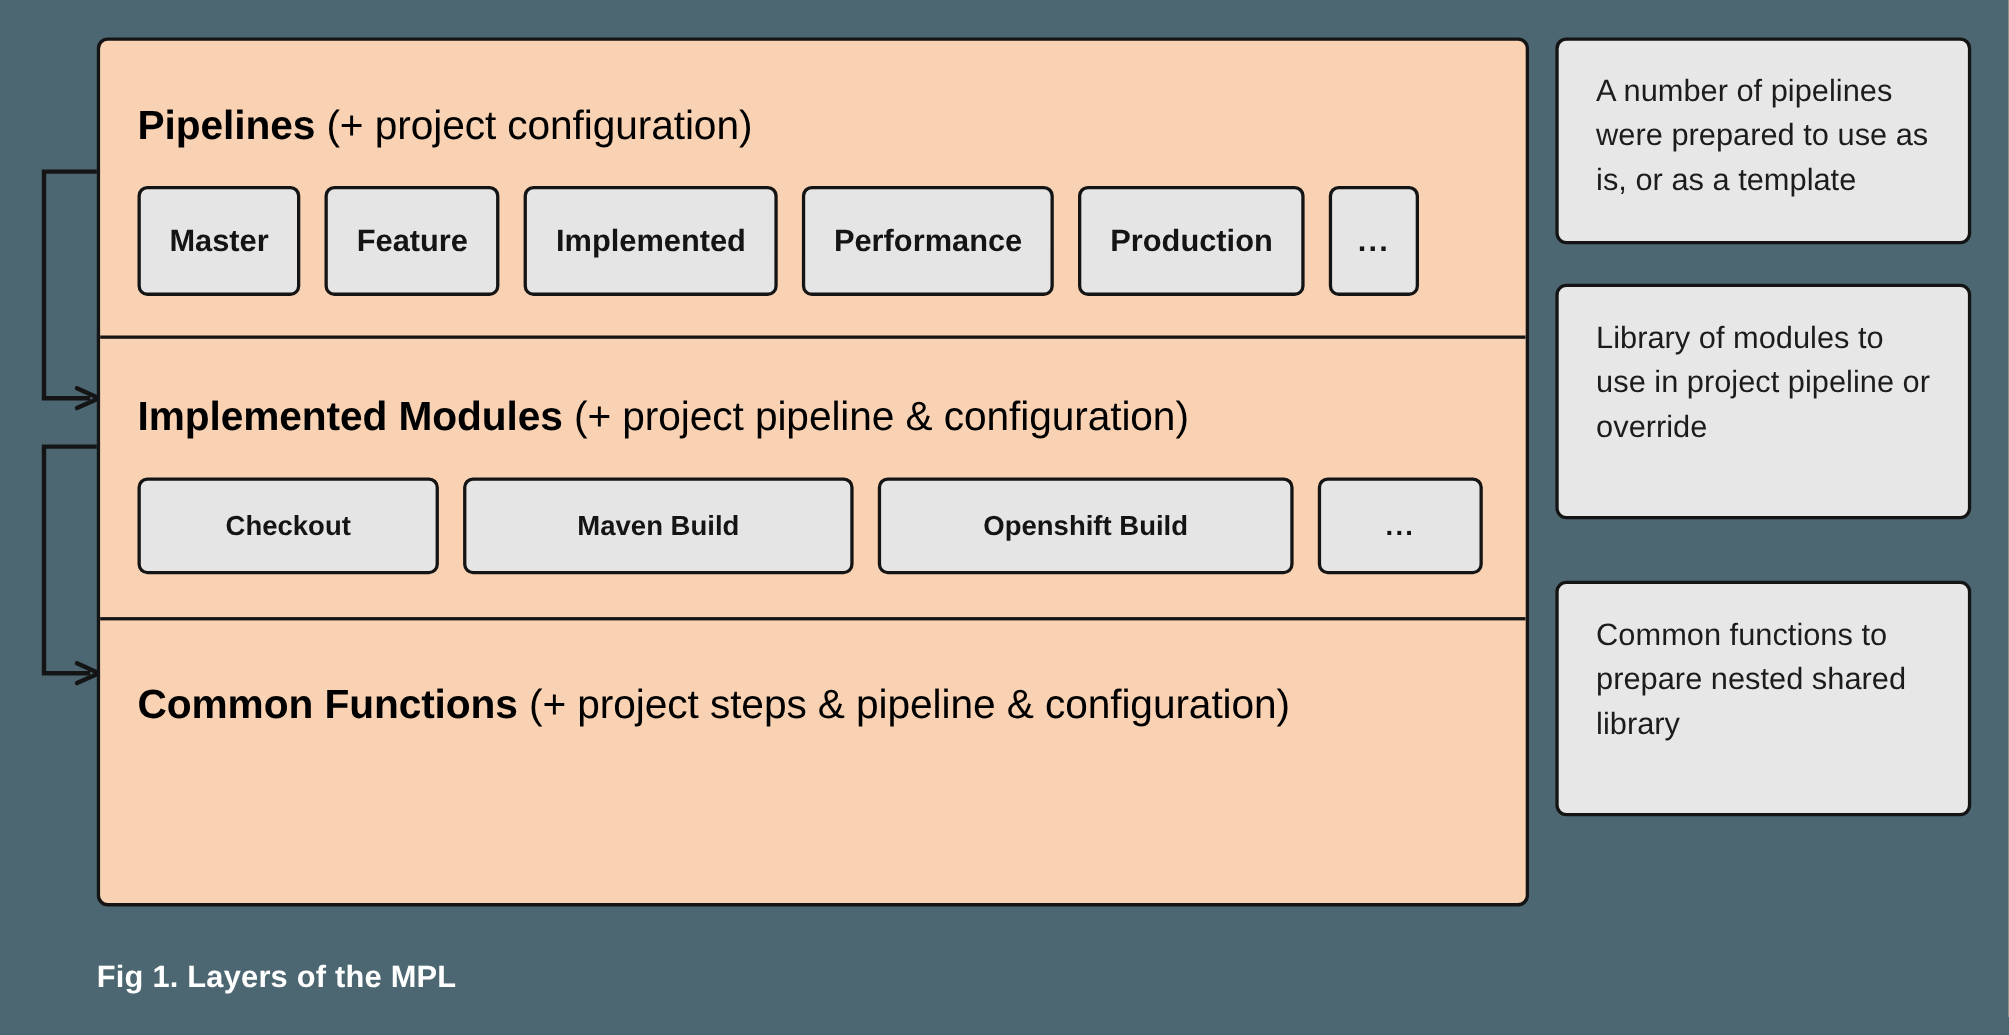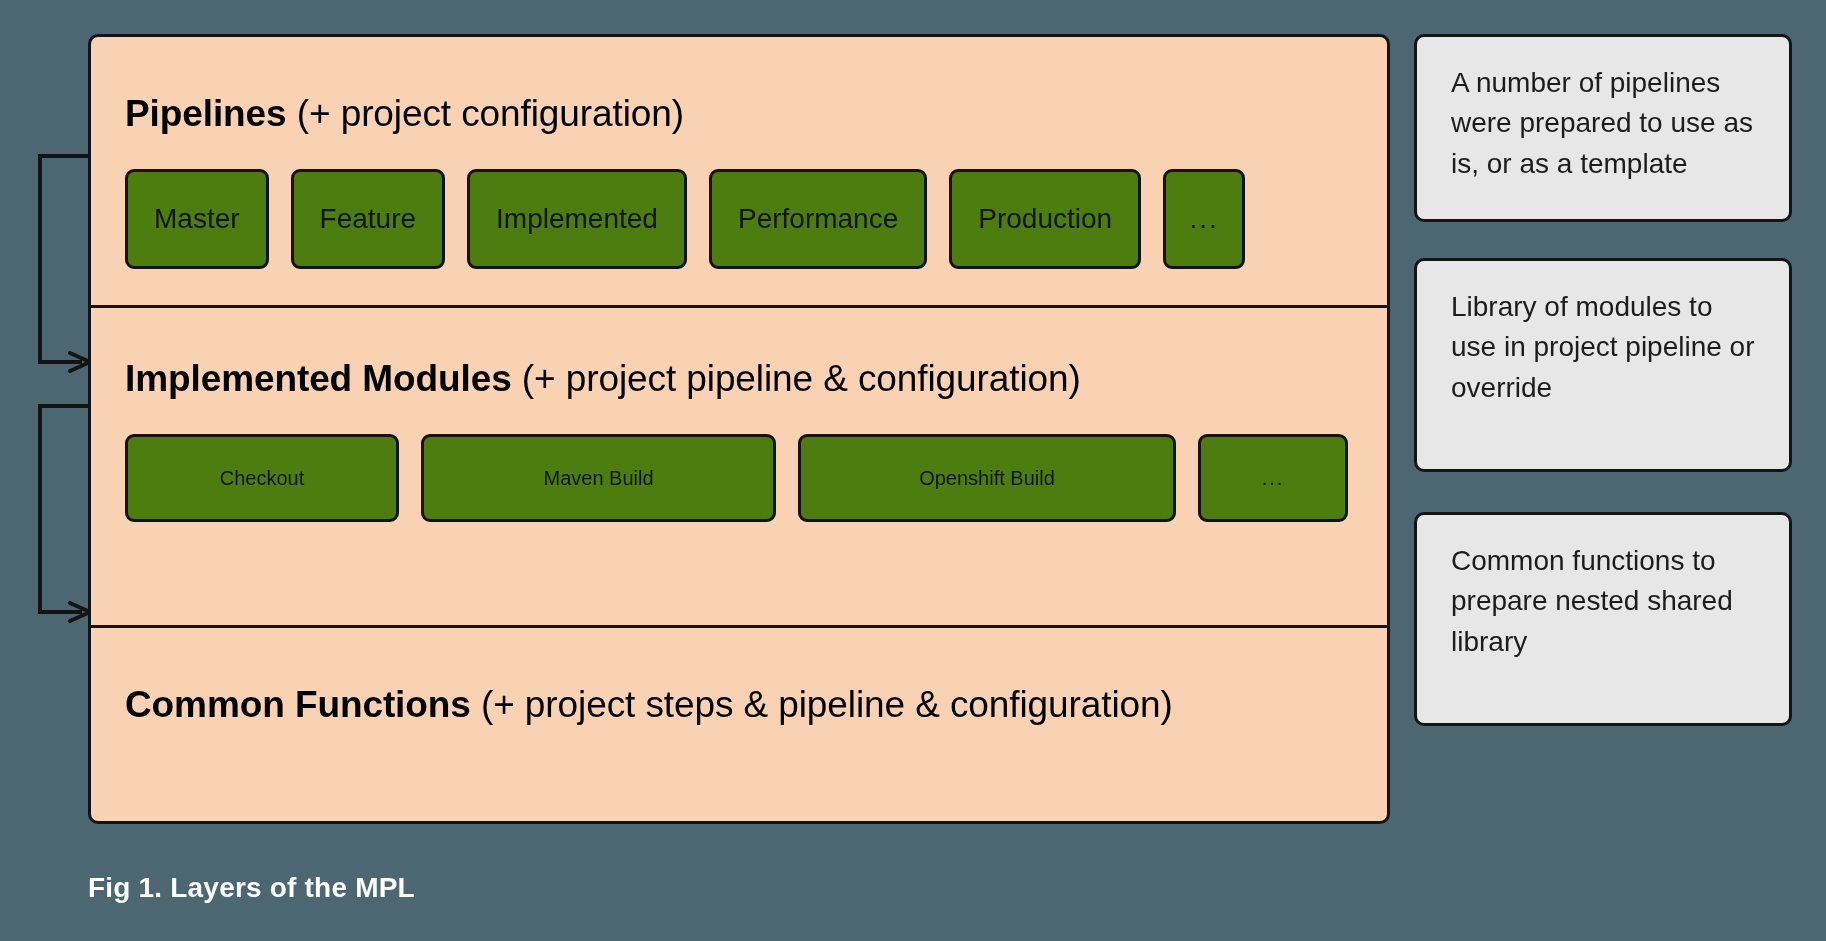--- a/index.html
+++ b/index.html
@@ -47,21 +47,21 @@
     overflow: hidden;
   }
 
   .layer {
     position: relative;
     padding: 0 34px;
   }
   .layer + .layer { border-top: 3px solid #141414; }
 
   .layer-pipelines { height: 268px; }
-  .layer-modules   { height: 320px; }
+  .layer-modules   { height: 256px; }
   .layer-common    { height: 253px; }
 
   .layer-title {
     font-size: 37px;
     color: #000000;
     letter-spacing: -0.1px;
     white-space: nowrap;
   }
   .layer-title .strong { font-weight: bold; }
   .layer-title .sub { font-weight: normal; }
@@ -71,40 +71,40 @@
   .layer-common    .layer-title { padding-top: 56px; }
 
   .chip-row {
     display: flex;
     align-items: stretch;
     gap: 22px;
     margin-top: 34px;
   }
 
   .chip {
-    background: #4d7c0f;
+    background: #e5e5e5;
     border: 3px solid #141414;
     border-radius: 9px;
     display: flex;
     align-items: center;
     justify-content: center;
-    font-weight: normal;
+    font-weight: bold;
     color: #141414;
     text-align: center;
     white-space: nowrap;
   }
 
   .chip-row-pipelines .chip {
     height: 100px;
     font-size: 28px;
     padding: 0 26px;
   }
   .chip-row-modules .chip {
     height: 88px;
-    font-size: 20px;
+    font-size: 25px;
     padding: 0 34px;
   }
 
   .chip.ellipsis { letter-spacing: 2px; }
   .chip-row-pipelines .chip.ellipsis { min-width: 82px; padding: 0 18px; }
   .chip-row-modules  .chip.ellipsis { min-width: 150px; padding: 0 18px; }
 
   .chip-row-modules .chip.wide-checkout  { min-width: 274px; }
   .chip-row-modules .chip.wide-maven     { min-width: 355px; }
   .chip-row-modules .chip.wide-openshift { min-width: 378px; text-align: right; }
@@ -121,21 +121,21 @@
     background: #e7e7e7;
     border: 3px solid #141414;
     border-radius: 10px;
     padding: 26px 28px 26px 34px;
     font-size: 28px;
     line-height: 1.44;
     color: #1c1c1c;
   }
   .note-pipelines { height: 188px; }
   .note-modules   { height: 214px; margin-top: 36px; }
-  .note-common    { height: 214px; margin-top: 40px; }
+  .note-common    { height: 214px; margin-top: 56px; }
 
   
   #caption {
     position: absolute;
     left: 88px;
     top: 872px;
     font-size: 28px;
     font-weight: bold;
     color: #ffffff;
     letter-spacing: 0.2px;

